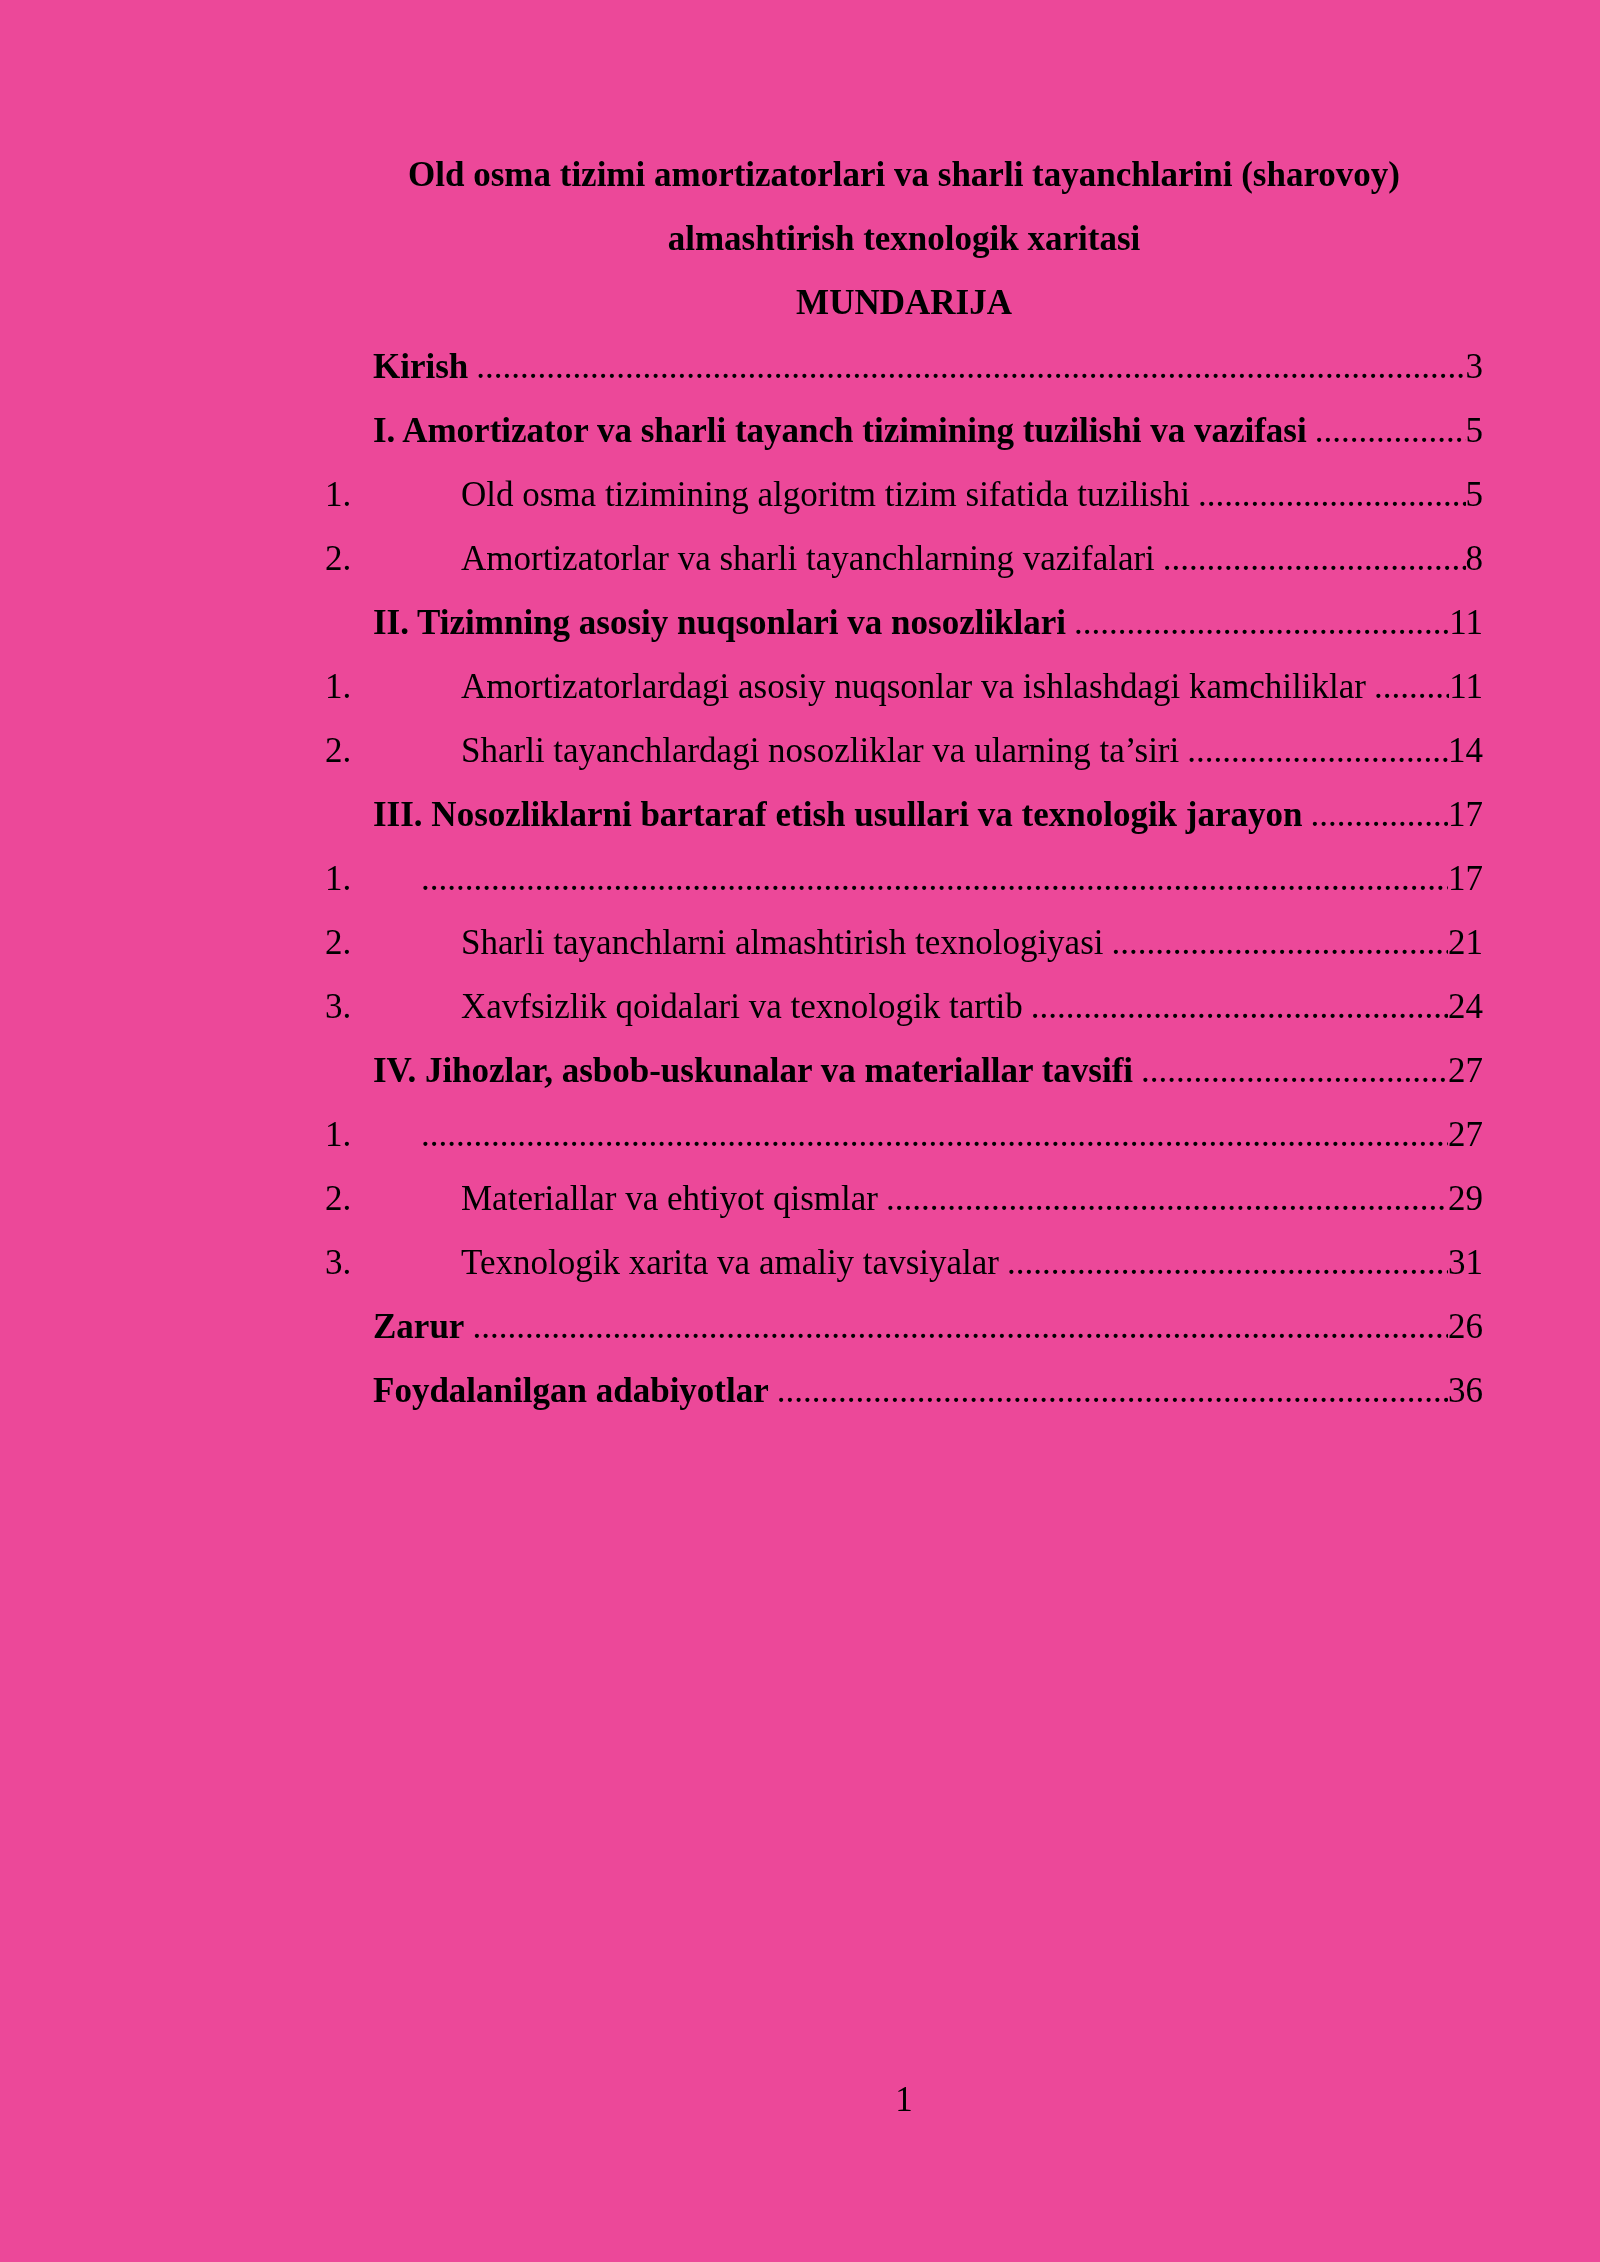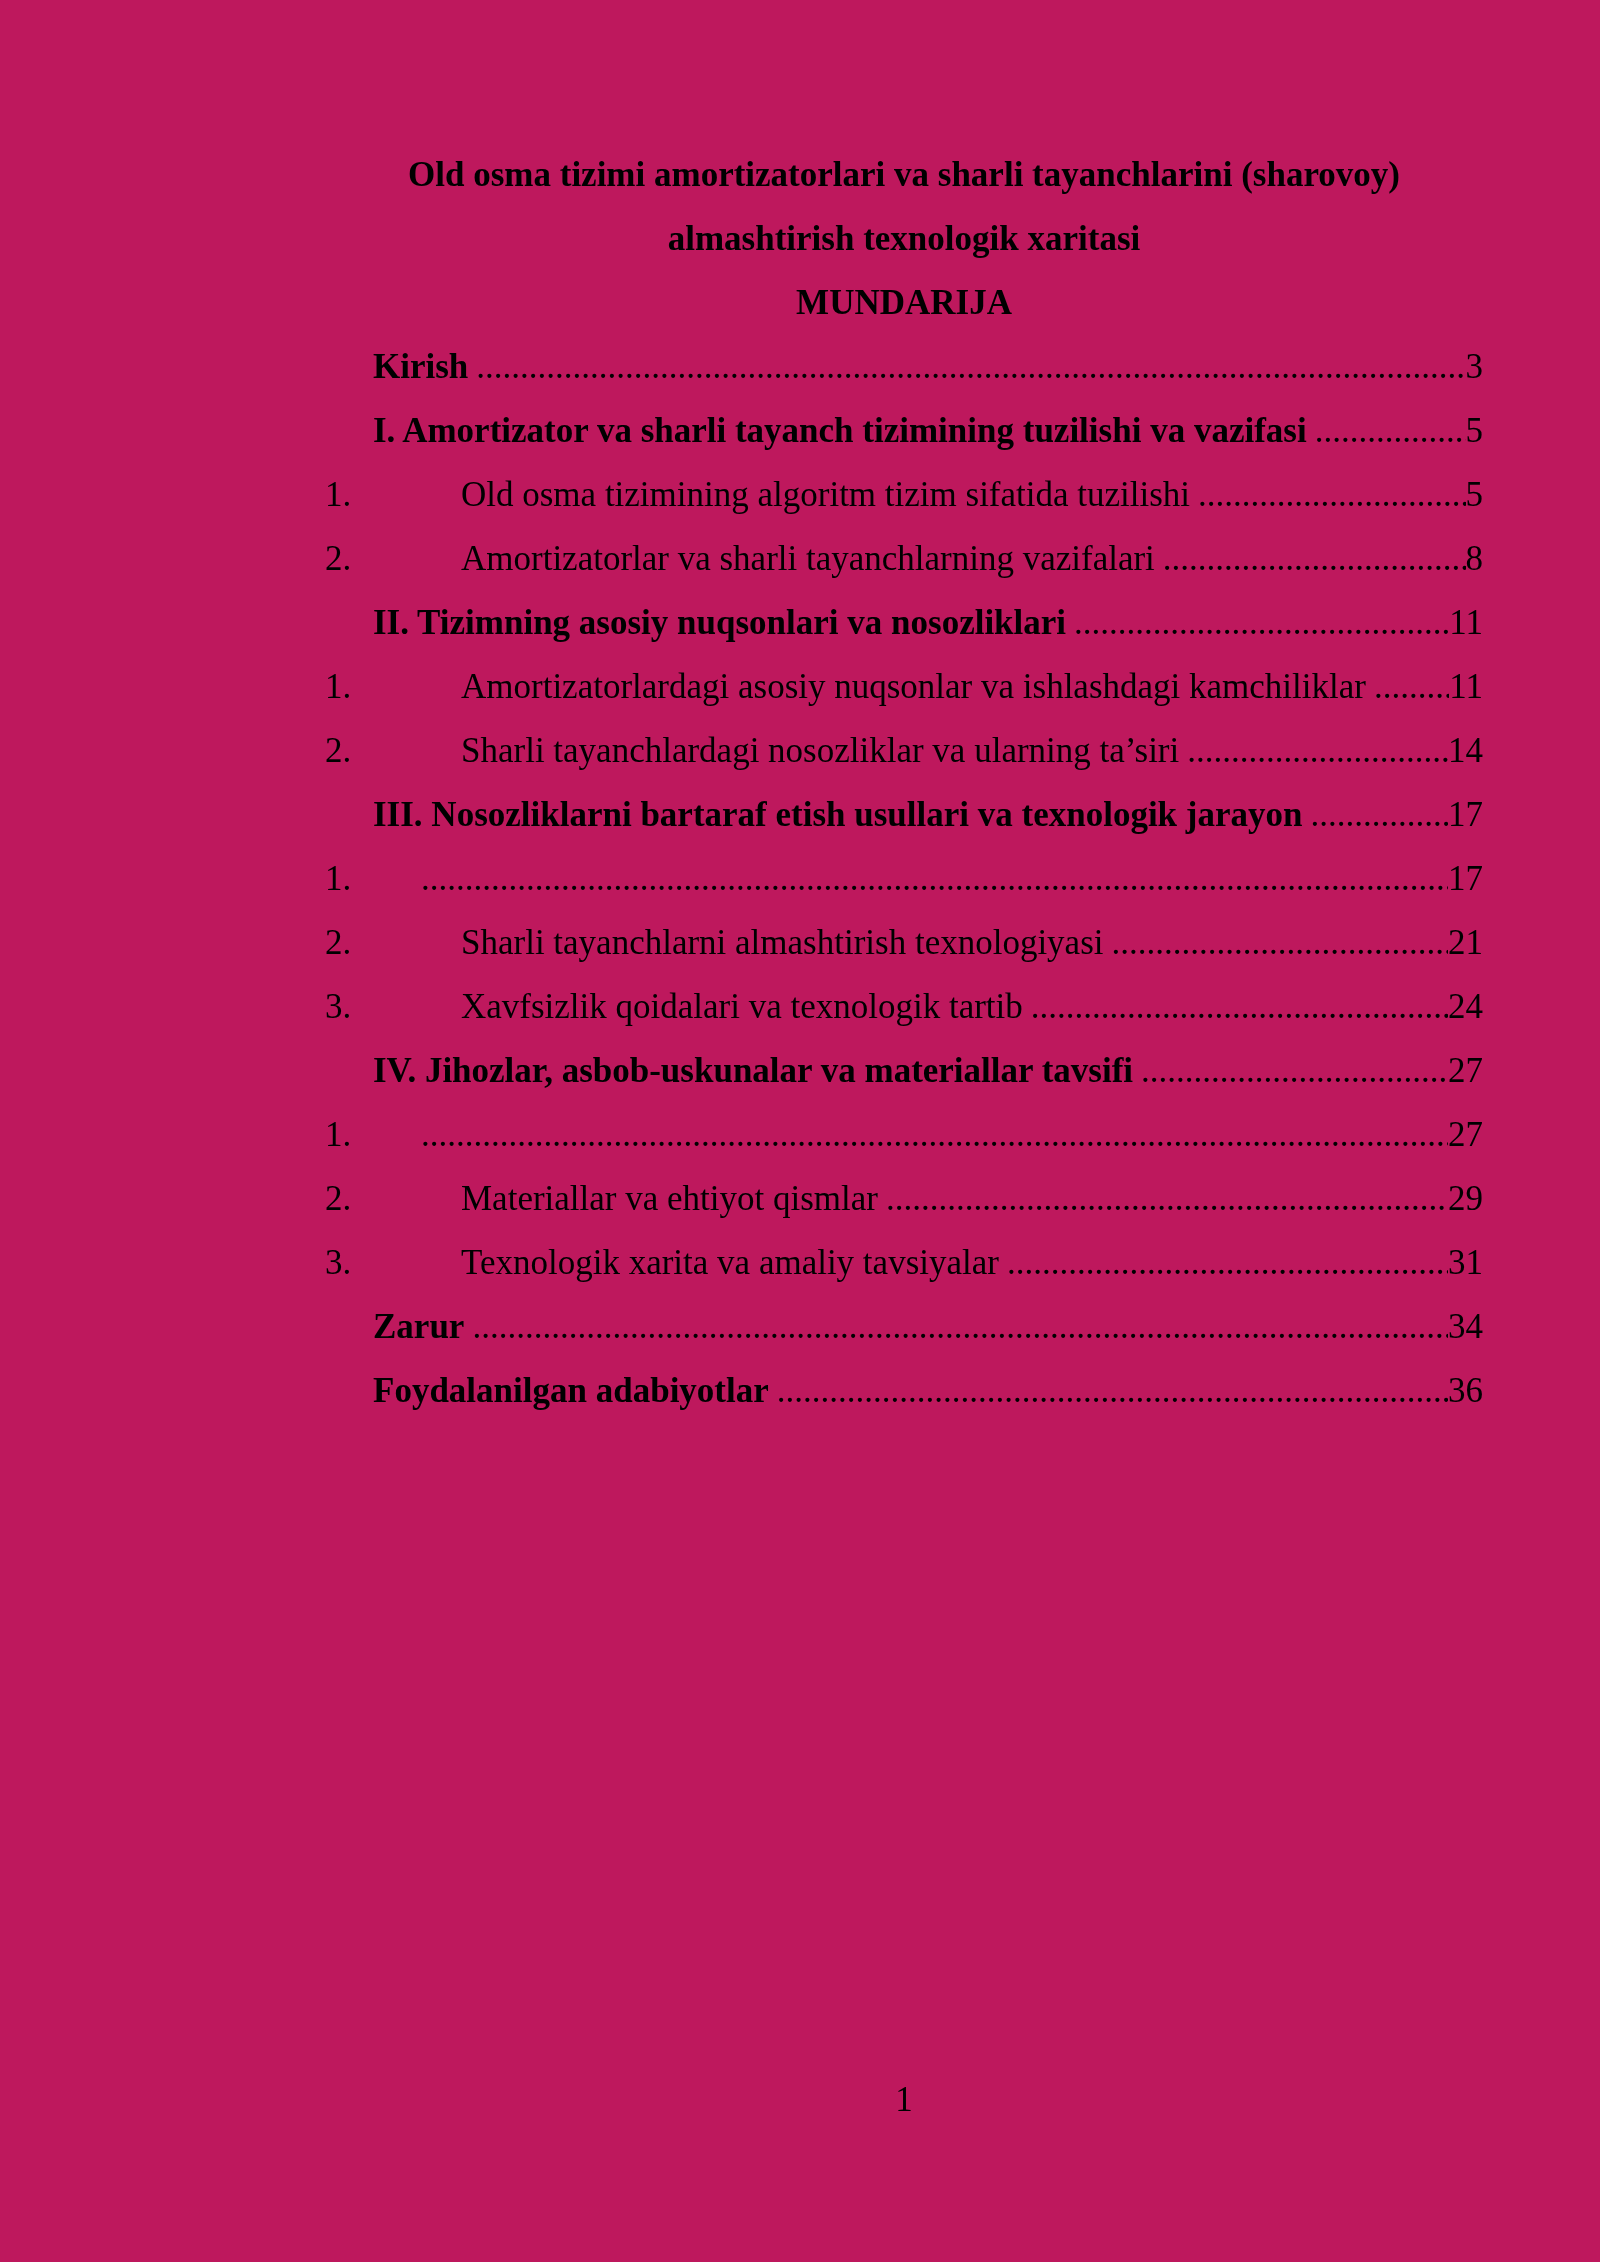--- a/index.html
+++ b/index.html
@@ -4,21 +4,21 @@
 <style>
   html, body {
     margin: 0;
     padding: 0;
     background: #ffffff;
   }
   .page {
     position: relative;
     width: 1600px;
     height: 2262px;
-    background: #be185d;
+    background: #ec4899;
     color: #000000;
     font-family: "Liberation Serif", "DejaVu Serif", serif;
     font-size: 35px;
     overflow: hidden;
   }
   .content {
     position: absolute;
     left: 325px;
     top: 143px;
     width: 1158px;
@@ -162,21 +162,21 @@
         <div class="toc-row">
     <span class="toc-num">3.</span>
     <span class="toc-label">Texnologik xarita va amaliy tavsiyalar</span>
     <span class="toc-leader" aria-hidden="true">....................................................................................................................................................................................................................................................................</span>
     <span class="toc-page">31</span>
   </div>
         <div class="toc-row bold">
 
     <span class="toc-label">Zarur</span>
     <span class="toc-leader" aria-hidden="true">....................................................................................................................................................................................................................................................................</span>
-    <span class="toc-page">34</span>
+    <span class="toc-page">26</span>
   </div>
         <div class="toc-row bold">
 
     <span class="toc-label">Foydalanilgan adabiyotlar</span>
     <span class="toc-leader" aria-hidden="true">....................................................................................................................................................................................................................................................................</span>
     <span class="toc-page">36</span>
   </div>
       </div>
   </div>
   <div class="page-number">1</div>

